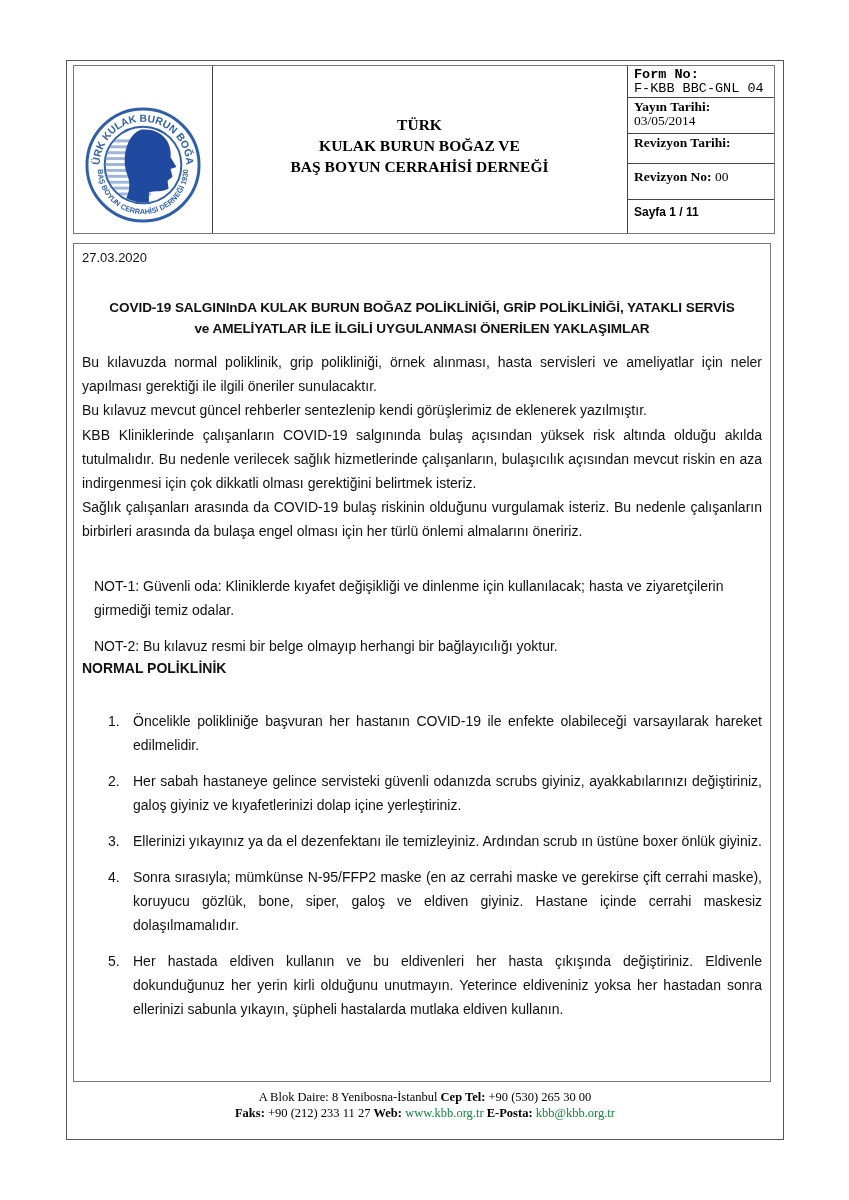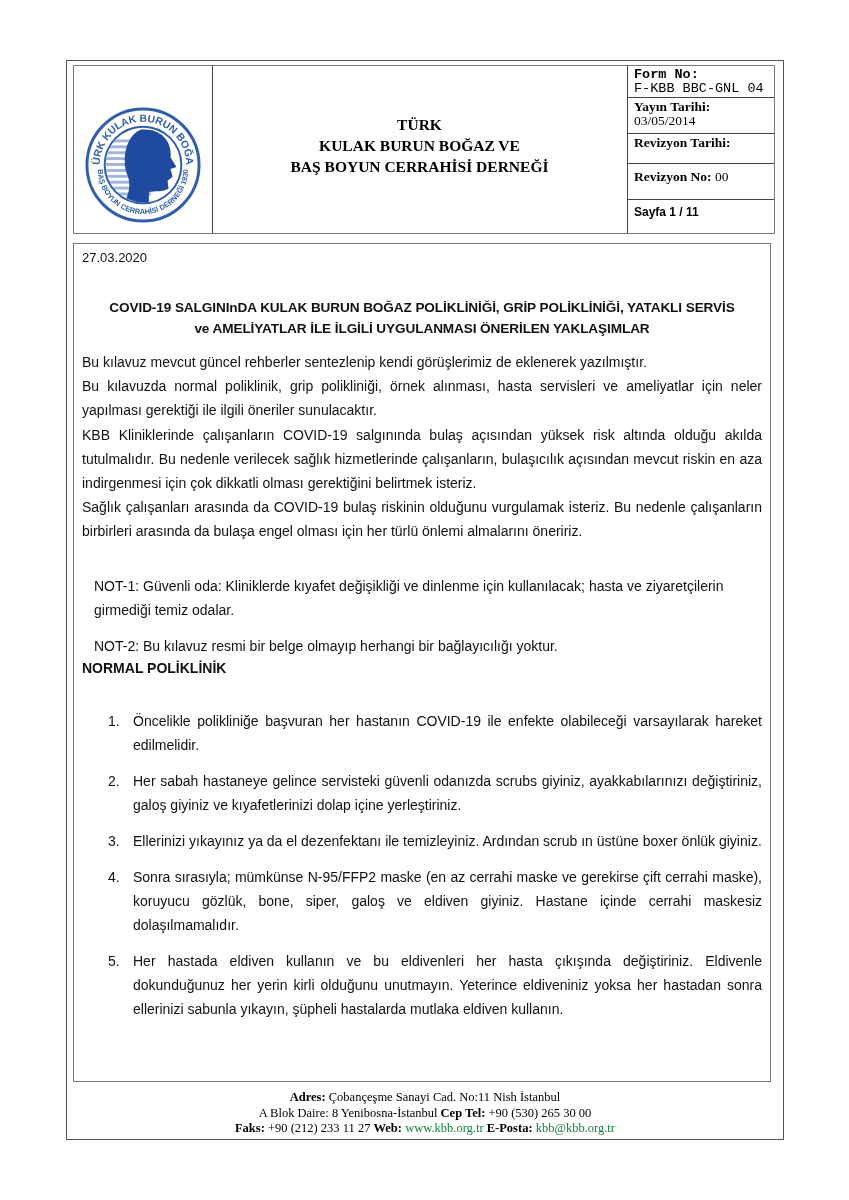--- a/index.html
+++ b/index.html
@@ -101,22 +101,22 @@
   </div>
 </div>
 
 <div class="body">
   <div class="date">27.03.2020</div>
   <div class="title">
     <div>COVID-19 SALGINInDA KULAK BURUN BOĞAZ POLİKLİNİĞİ, GRİP POLİKLİNİĞİ, YATAKLI SERVİS</div>
     <div>ve AMELİYATLAR İLE İLGİLİ UYGULANMASI ÖNERİLEN YAKLAŞIMLAR</div>
   </div>
   <div class="intro">
+    <p>Bu kılavuzda normal poliklinik, grip polikliniği, örnek alınması, hasta servisleri ve ameliyatlar için neler yapılması gerektiği ile ilgili öneriler sunulacaktır.</p>
     <p>Bu kılavuz mevcut güncel rehberler sentezlenip kendi görüşlerimiz de eklenerek yazılmıştır.</p>
-    <p>Bu kılavuzda normal poliklinik, grip polikliniği, örnek alınması, hasta servisleri ve ameliyatlar için neler yapılması gerektiği ile ilgili öneriler sunulacaktır.</p>
     <p>KBB Kliniklerinde çalışanların COVID-19 salgınında bulaş açısından yüksek risk altında olduğu akılda tutulmalıdır. Bu nedenle verilecek sağlık hizmetlerinde çalışanların, bulaşıcılık açısından mevcut riskin en aza indirgenmesi için çok dikkatli olması gerektiğini belirtmek isteriz.</p>
     <p>Sağlık çalışanları arasında da COVID-19 bulaş riskinin olduğunu vurgulamak isteriz. Bu nedenle çalışanların birbirleri arasında da bulaşa engel olması için her türlü önlemi almalarını öneririz.</p>
   </div>
   <div class="notes">
     <p>NOT-1: Güvenli oda: Kliniklerde kıyafet değişikliği ve dinlenme için kullanılacak; hasta ve ziyaretçilerin girmediği temiz odalar.</p>
     <p>NOT-2: Bu kılavuz resmi bir belge olmayıp herhangi bir bağlayıcılığı yoktur.</p>
   </div>
   <div class="section">NORMAL POLİKLİNİK</div>
   <div class="list">
     <div class="li">
@@ -137,24 +137,20 @@
     </div>
     <div class="li">
       <span class="num">5.</span>
       <span>Her hastada eldiven kullanın ve bu eldivenleri her hasta çıkışında değiştiriniz. Eldivenle dokunduğunuz her yerin kirli olduğunu unutmayın. Yeterince eldiveniniz yoksa her hastadan sonra ellerinizi sabunla yıkayın, şüpheli hastalarda mutlaka eldiven kullanın.</span>
     </div>
   </div>
 </div>
 
 <div class="footer">
   <div>
-    <b>Adres:</b>
-    <span>Çobançeşme Sanayi Cad. No:11 Nish İstanbul</span>
-  </div>
-  <div>
     <span>A Blok Daire: 8 Yenibosna-İstanbul</span>
     <b>Cep Tel:</b>
     <span>+90 (530) 265 30 00</span>
   </div>
   <div>
     <b>Faks:</b>
     <span>+90 (212) 233 11 27</span>
     <b>Web:</b>
     <span class="link">www.kbb.org.tr</span>
     <b>E-Posta:</b>

